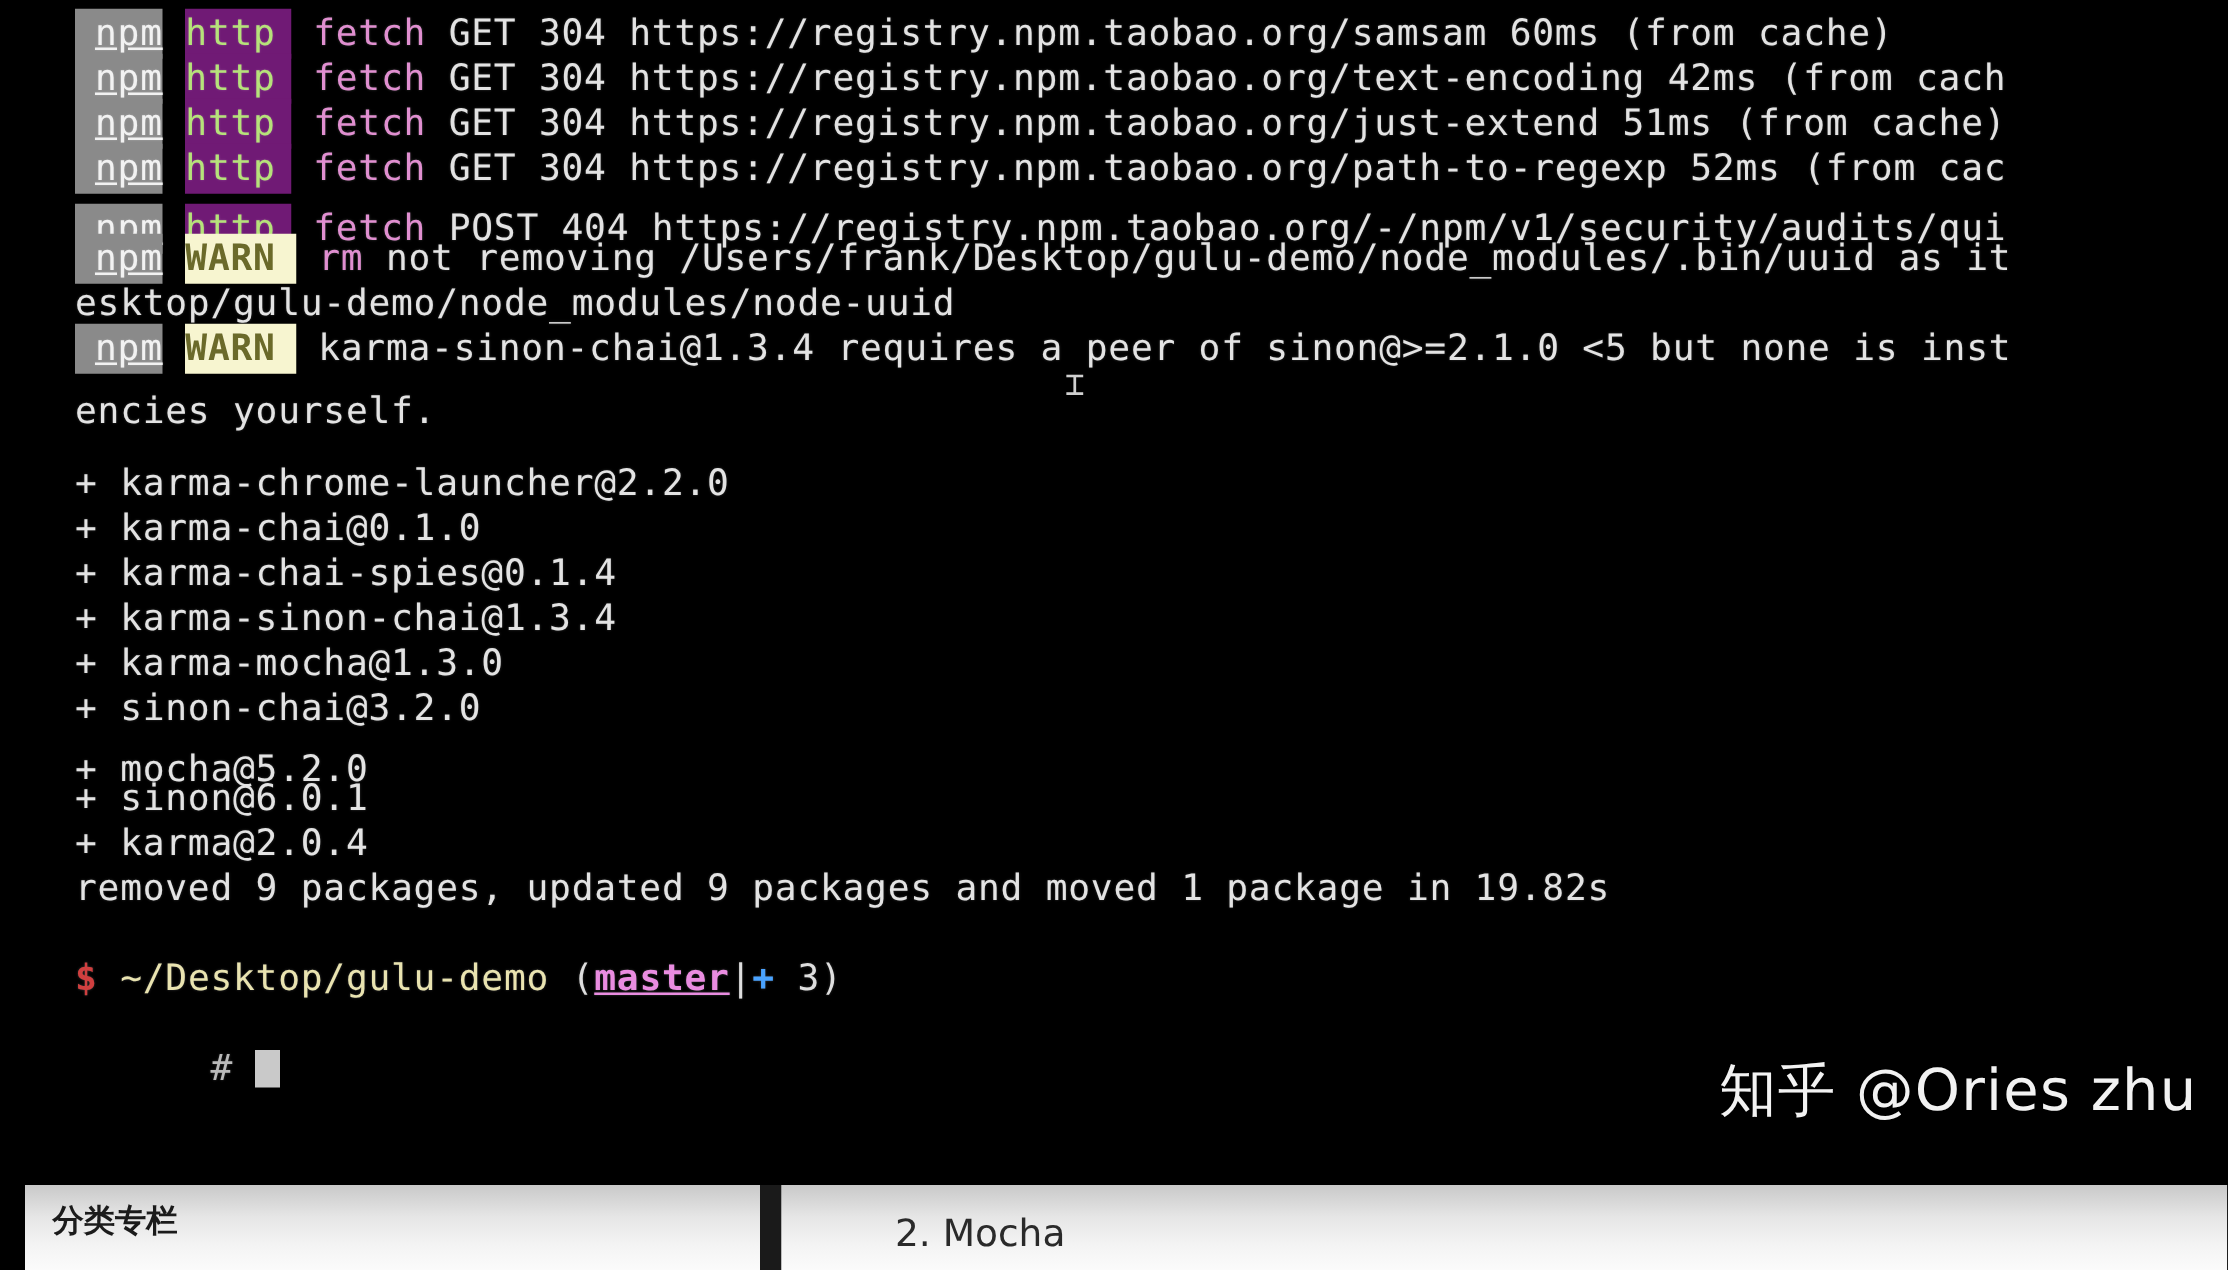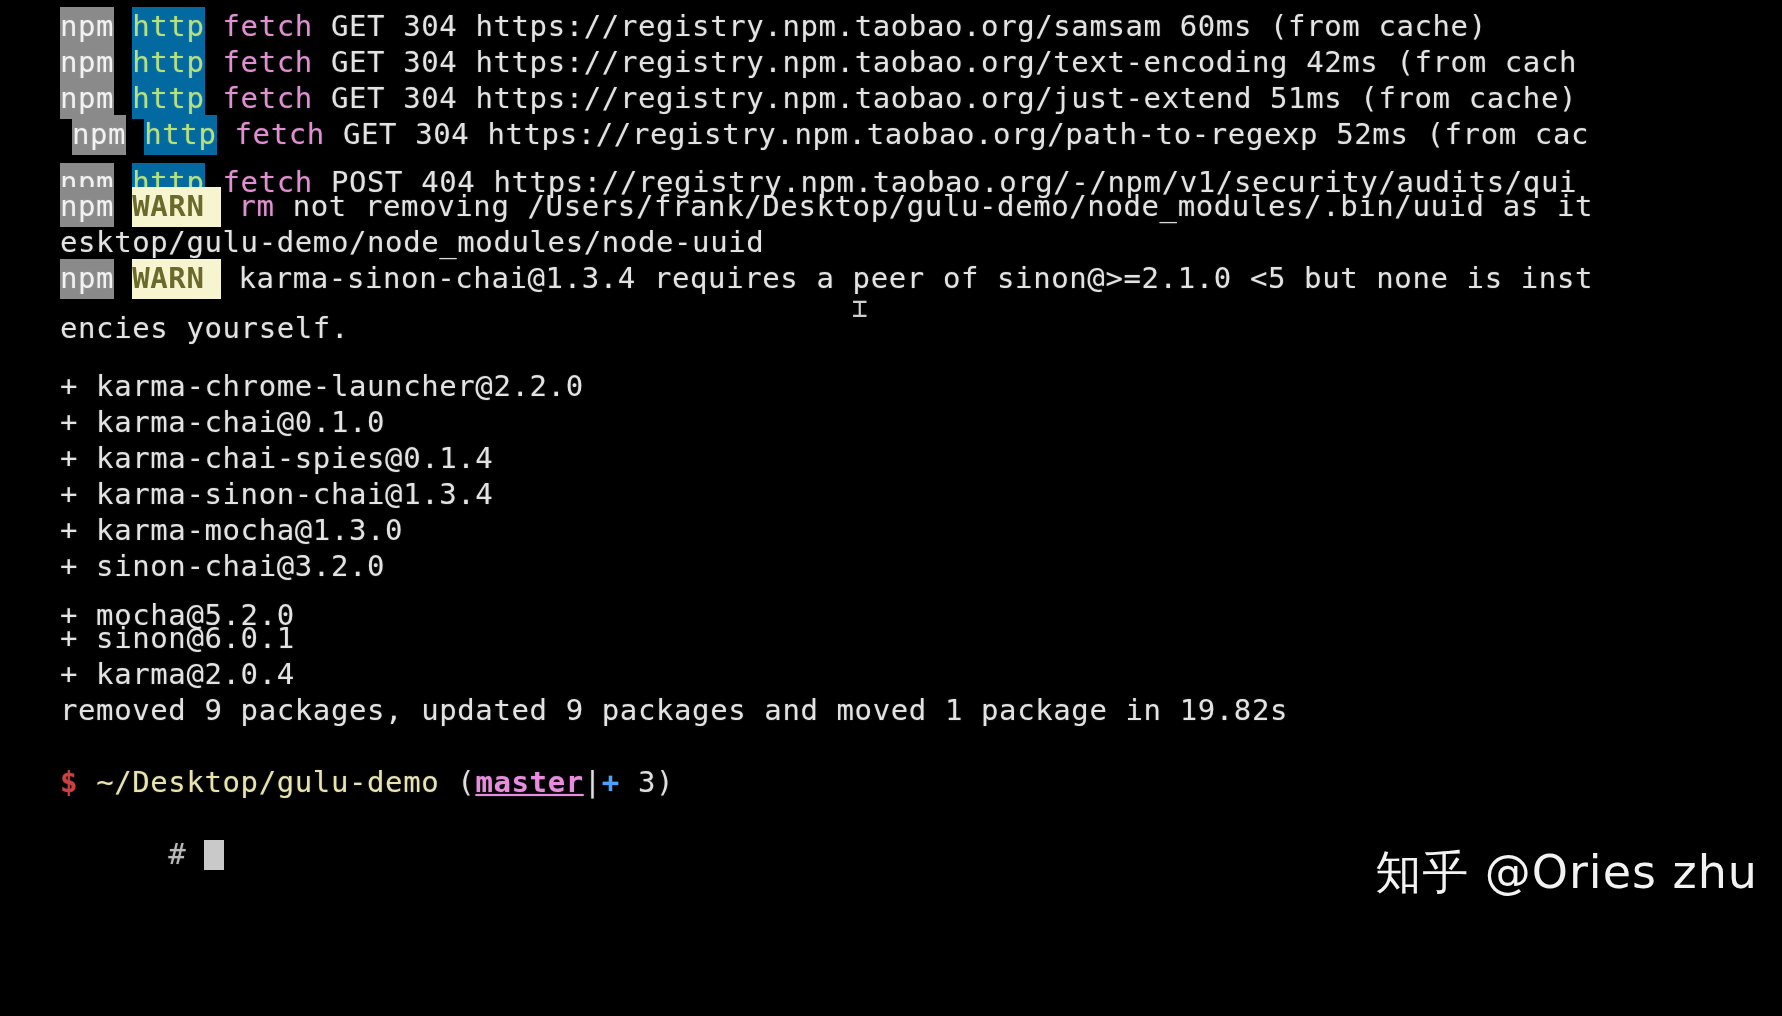--- a/index.html
+++ b/index.html
@@ -41,22 +41,22 @@
     font-family: "DejaVu Sans Mono", "Liberation Mono", monospace;
     font-size: 29px;
     line-height: 36px;
     letter-spacing: 0.6px;
     color: #d8d8d8;
     text-shadow: 0 0 2px rgba(255,255,255,0.22);
   }
 
   
   .seg        { display: inline; }
-  .npm-tag    { background: #8a8a8a; color: #f2f2f2; padding: 2px 0 4px 0; }
-  .http-tag   { background: #0369a1; color: #b6e27a; padding: 2px 0 4px 0; }
+  .npm-tag    { background: #8a8a8a; color: #f2f2f2; padding: 2px 0 4px 16px; text-decoration: underline; }
+  .http-tag   { background: #701a75; color: #b6e27a; padding: 2px 12px 4px 0; }
   .warn-tag   { background: #f7f5d0; color: #6b6a2a; padding: 2px 16px 4px 0; font-weight: 700; }
   .magenta    { color: #e08fd0; }
   .white      { color: #e3e3e3; }
   .dollar     { color: #cf3f3f; font-weight: 700; }
   .hash       { color: #b9b9b9; }
   .path-yel   { color: #e9e3b0; }
   .branch     { color: #e98ce0; font-weight: 700; text-decoration: underline; }
   .bluepluss  { color: #4aa3ff; font-weight: 700; }
   .paren      { color: #dedede; }
 
@@ -134,21 +134,21 @@
 </head>
 <body>
 
 <div id="screen">
 
   <div id="terminal">
     <div id="term-output">
         <div class="term-line" style="top: 8px;"><span class="seg npm-tag">npm</span><span class="seg white"> </span><span class="seg http-tag">http</span><span class="seg white"> </span><span class="seg magenta">fetch</span><span class="seg white"> GET 304 https://registry.npm.taobao.org/samsam 60ms (from cache)</span></div>
         <div class="term-line" style="top: 44px;"><span class="seg npm-tag">npm</span><span class="seg white"> </span><span class="seg http-tag">http</span><span class="seg white"> </span><span class="seg magenta">fetch</span><span class="seg white"> GET 304 https://registry.npm.taobao.org/text-encoding 42ms (from cach</span></div>
         <div class="term-line" style="top: 80px;"><span class="seg npm-tag">npm</span><span class="seg white"> </span><span class="seg http-tag">http</span><span class="seg white"> </span><span class="seg magenta">fetch</span><span class="seg white"> GET 304 https://registry.npm.taobao.org/just-extend 51ms (from cache)</span></div>
-        <div class="term-line" style="top: 116px; margin-left: 12px;"><span class="seg npm-tag">npm</span><span class="seg white"> </span><span class="seg http-tag">http</span><span class="seg white"> </span><span class="seg magenta">fetch</span><span class="seg white"> GET 304 https://registry.npm.taobao.org/path-to-regexp 52ms (from cac</span></div>
+        <div class="term-line" style="top: 116px;"><span class="seg npm-tag">npm</span><span class="seg white"> </span><span class="seg http-tag">http</span><span class="seg white"> </span><span class="seg magenta">fetch</span><span class="seg white"> GET 304 https://registry.npm.taobao.org/path-to-regexp 52ms (from cac</span></div>
         <div class="term-line" style="top: 164px;"><span class="seg npm-tag">npm</span><span class="seg white"> </span><span class="seg http-tag">http</span><span class="seg white"> </span><span class="seg magenta">fetch</span><span class="seg white"> POST 404 https://registry.npm.taobao.org/-/npm/v1/security/audits/qui</span></div>
         <div class="term-line" style="top: 188px;"><span class="seg npm-tag">npm</span><span class="seg white"> </span><span class="seg warn-tag">WARN</span><span class="seg white"> </span><span class="seg magenta">rm</span><span class="seg white"> not removing /Users/frank/Desktop/gulu-demo/node_modules/.bin/uuid as it</span></div>
         <div class="term-line" style="top: 224px;"><span class="seg white">esktop/gulu-demo/node_modules/node-uuid</span></div>
         <div class="term-line" style="top: 260px;"><span class="seg npm-tag">npm</span><span class="seg white"> </span><span class="seg warn-tag">WARN</span><span class="seg white"> karma-sinon-chai@1.3.4 requires a peer of sinon@&gt;=2.1.0 &lt;5 but none is inst</span></div>
         <div class="term-line" style="top: 310px;"><span class="seg white">encies yourself.</span></div>
         <div class="term-line" style="top: 368px;"><span class="seg white">+ karma-chrome-launcher@2.2.0</span></div>
         <div class="term-line" style="top: 404px;"><span class="seg white">+ karma-chai@0.1.0</span></div>
         <div class="term-line" style="top: 440px;"><span class="seg white">+ karma-chai-spies@0.1.4</span></div>
         <div class="term-line" style="top: 476px;"><span class="seg white">+ karma-sinon-chai@1.3.4</span></div>
         <div class="term-line" style="top: 512px;"><span class="seg white">+ karma-mocha@1.3.0</span></div>
@@ -162,14 +162,21 @@
 
     <div class="term-line" id="prompt-line" style="top: 800px;">
       <span class="seg hash">#</span><span class="seg"> </span><span class="cursor-block"></span>
     </div>
 
     <div class="ibeam" id="mouse-ibeam" style="left: 852px; top: 295px;">⌶</div>
   </div>
 
   <div id="watermark">知乎 @Ories zhu</div>
 
+  <div id="bottom-strip">
+    <div class="panel" id="panel-left"></div>
+    <div class="divider-dark"></div>
+    <div class="panel" id="panel-right"></div>
+    <div class="panel-label" id="label-left">分类专栏</div>
+    <div class="panel-label" id="label-right">2. Mocha</div>
+  </div>
 
 </div>
 
 </body></html>

